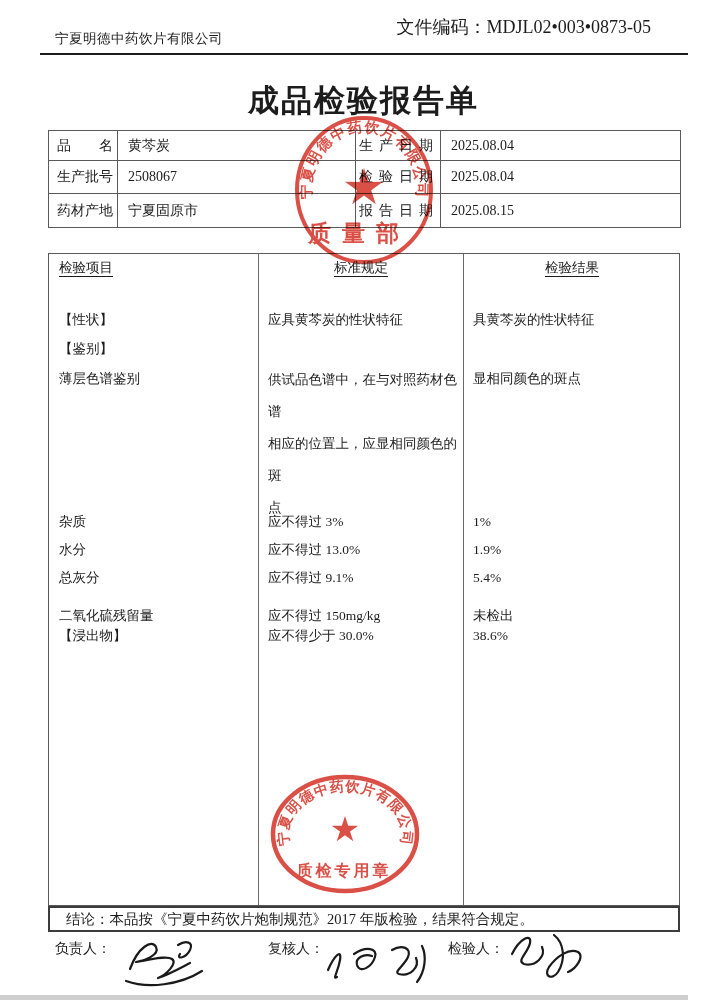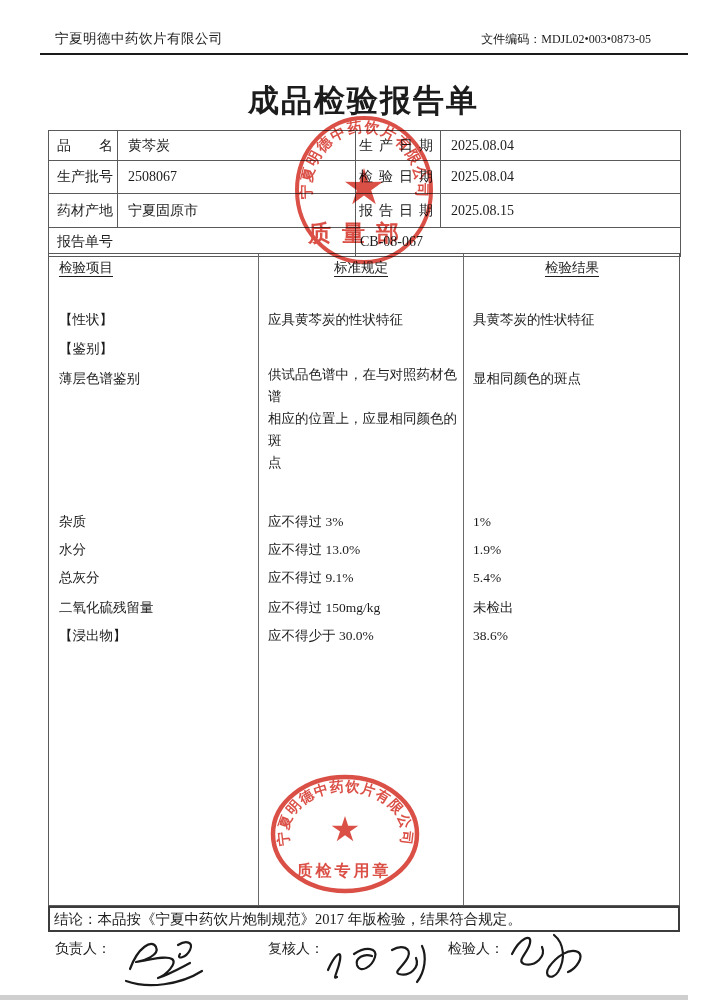--- a/index.html
+++ b/index.html
@@ -3,21 +3,21 @@
 <meta charset="utf-8">
 <style>
   html,body{margin:0;padding:0;background:#ffffff;}
   .page{
     position:relative;width:688px;height:1000px;background:#fff;overflow:hidden;
     font-family:"Liberation Serif","DejaVu Serif",serif;color:#1c1c1c;
     border-bottom:5px solid #cfcfcf;box-sizing:border-box;
   }
   
   .hdr-company{position:absolute;left:55px;top:30px;font-size:13.5px;letter-spacing:.5px;}
-  .hdr-code{position:absolute;right:37px;top:31px;font-size:12px;}
+  .hdr-code{position:absolute;right:37px;top:15px;font-size:18px;}
   .hdr-rule{position:absolute;left:40px;top:53px;width:650px;height:2px;background:#1a1a1a;}
   .title{position:absolute;left:0;top:80px;width:727px;text-align:center;
          font-size:31px;font-weight:bold;letter-spacing:2px;}
   
   table.info{position:absolute;left:48px;top:130px;width:632px;border-collapse:collapse;
              table-layout:fixed;font-size:14px;}
   table.info td{border:1px solid #5a5a5a;padding:0 0 0 8px;vertical-align:middle;}
   table.info td.lab1{white-space:pre;}
   table.info td.lab2{letter-spacing:6px;padding-left:3px;}
   table.info td.val{padding-left:10px;font-family:"Liberation Serif","DejaVu Serif",serif;}
@@ -27,28 +27,28 @@
   .insp .vline{position:absolute;top:0;bottom:0;width:1px;background:#6a6a6a;}
   .insp .v1{left:209px;} .insp .v2{left:414px;}
   .insp .cell{position:absolute;line-height:16px;}
   .insp .head{text-decoration:underline;text-underline-offset:4px;}
   .insp .h1{left:10px;top:6px;}
   .insp .h2{left:210px;top:6px;width:204px;text-align:center;}
   .insp .h3{left:415px;top:6px;width:216px;text-align:center;}
   .insp .c1{left:10px;width:190px;}
   .insp .c2{left:219px;width:190px;}
   .insp .c3{left:424px;width:200px;}
-  .insp .multiline{white-space:pre-line;line-height:22px;top:110px !important;}
+  .insp .multiline{white-space:pre-line;line-height:32px;top:110px !important;}
   .r-xz{top:58px;} .r-jb{top:87px;} .r-tlc{top:117px;}
   .r-jc{top:232px;} .r-zz{top:260px;} .r-sf{top:288px;}
-  .r-hf{top:316px;} .r-so2{top:346px;} .r-jcw{top:374px;}
+  .r-hf{top:316px;} .r-so2{top:354px;} .r-jcw{top:374px;}
   
   .conclusion{position:absolute;left:48px;top:906px;width:632px;height:26px;
               border:2px solid #3c3c3c;box-sizing:border-box;font-size:14.5px;
-              line-height:22px;padding-left:4px;}
+              line-height:22px;padding-left:16px;}
   
   .sig-label{position:absolute;font-size:14px;}
   .sl1{left:55px;top:940px;} .sl2{left:268px;top:940px;} .sl3{left:448px;top:940px;}
   .sig{position:absolute;}
   .sig path{fill:none;stroke:#1a1a1a;stroke-width:2.2;stroke-linecap:round;stroke-linejoin:round;}
   
   .stamp{position:absolute;mix-blend-mode:multiply;opacity:.88;}
   .stamp text{font-family:"Liberation Serif","DejaVu Serif",serif;font-weight:bold;}
 </style>
 </head>
@@ -79,24 +79,20 @@
       <td>生产批号</td>
       <td class="val">2508067</td>
       <td class="lab2">检验日期</td>
       <td class="val">2025.08.04</td>
     </tr>
     <tr style="height:34px">
       <td>药材产地</td>
       <td class="val">宁夏固原市</td>
       <td class="lab2">报告日期</td>
       <td class="val">2025.08.15</td>
-    </tr>
-    <tr style="height:29px">
-      <td colspan="2">报告单号</td>
-      <td colspan="2" style="letter-spacing:0;padding-left:4px">CB-08-067</td>
     </tr>
   </tbody>
     </table>
 
   <div class="insp">
     <div class="vline v1"></div>
     <div class="vline v2"></div>
 
     <div class="cell head h1">检验项目</div>
     <div class="cell head h2">标准规定</div>

